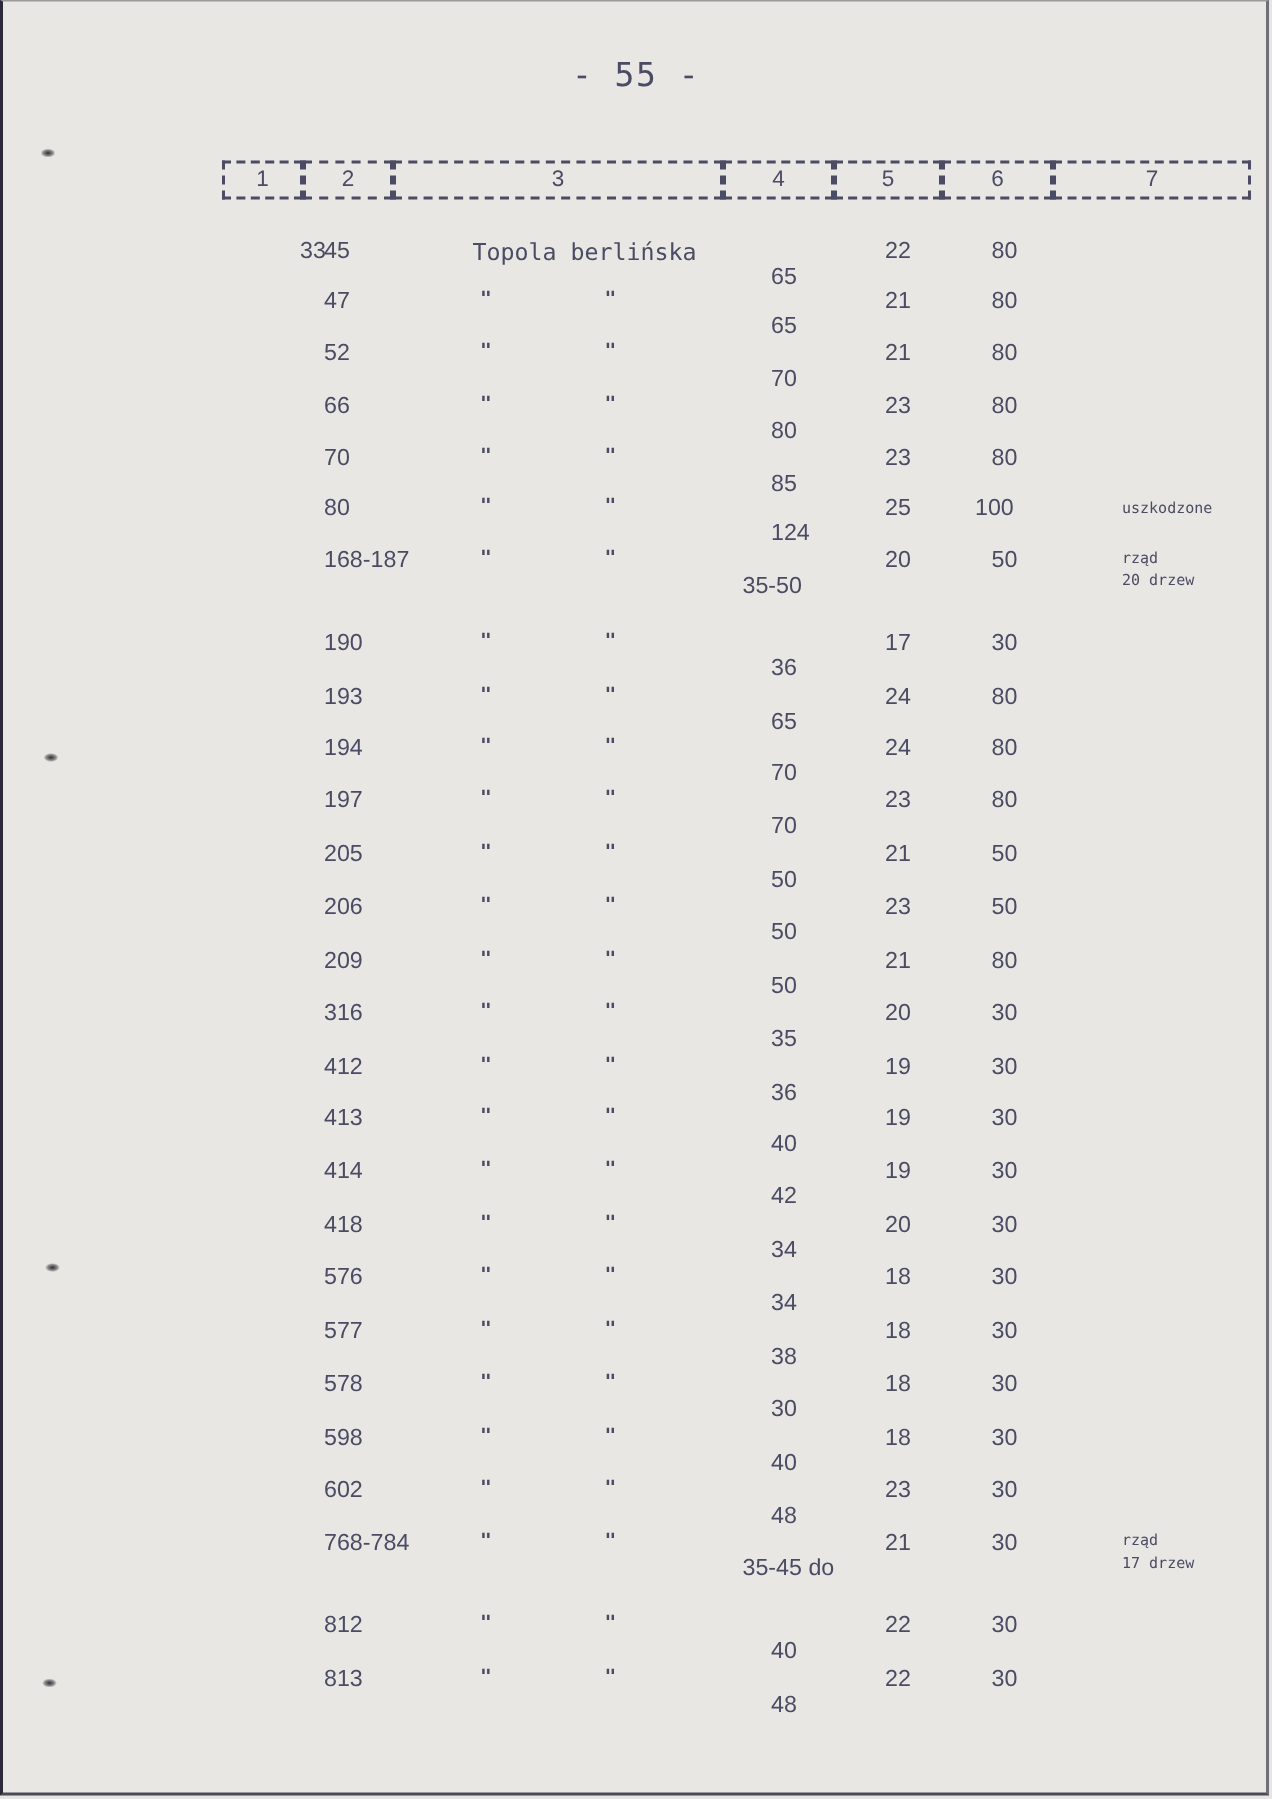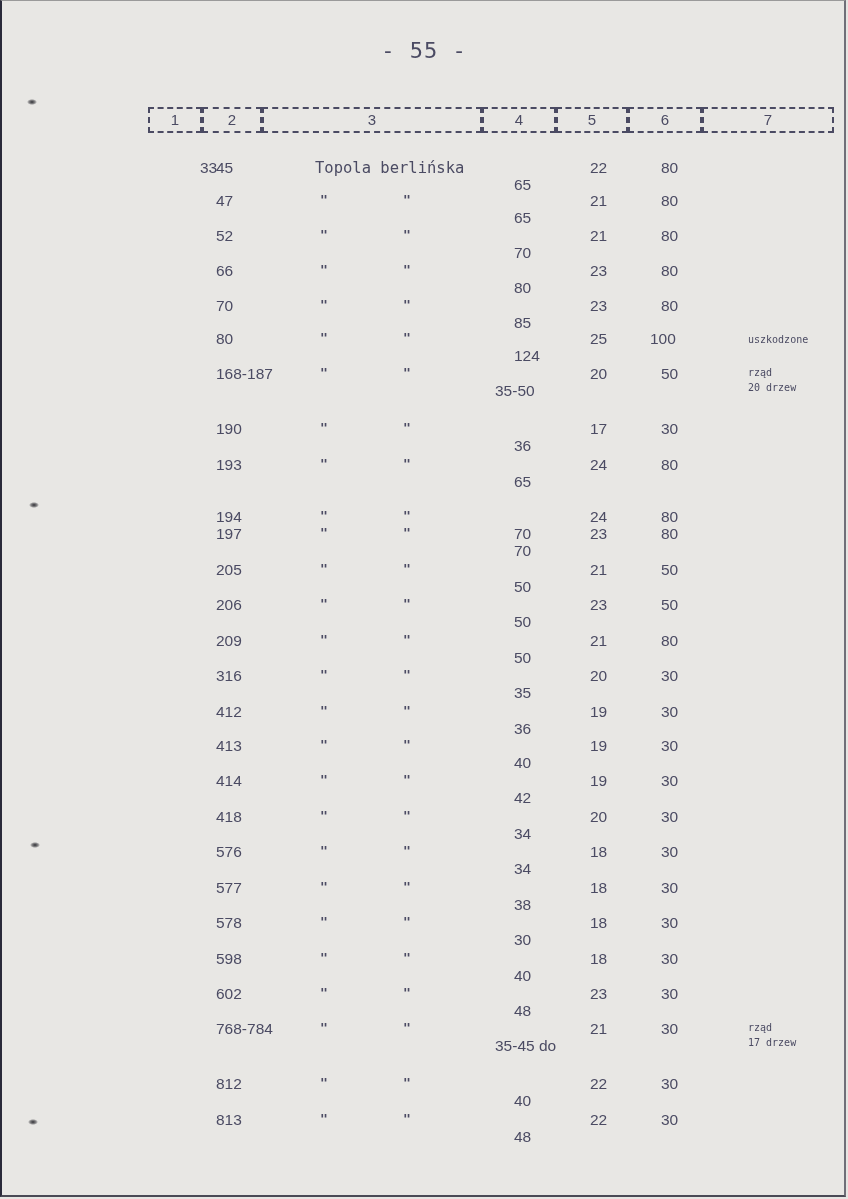--- a/index.html
+++ b/index.html
@@ -154,21 +154,21 @@
     </div>
     <div class="row" style="top: 456px;">
       <span class="c c1"></span>
       <span class="c c2">193</span>
       <span class="c ditto1">"</span>
       <span class="c ditto2">"</span>
       <span class="c c4">65</span>
       <span class="c c5">24</span>
       <span class="c c6">80</span>
     </div>
-    <div class="row" style="top: 508px;">
+    <div class="row" style="top: 490px;">
       <span class="c c1"></span>
       <span class="c c2">194</span>
       <span class="c ditto1">"</span>
       <span class="c ditto2">"</span>
       <span class="c c4">70</span>
       <span class="c c5">24</span>
       <span class="c c6">80</span>
     </div>
     <div class="row" style="top: 525px;">
       <span class="c c1"></span>

